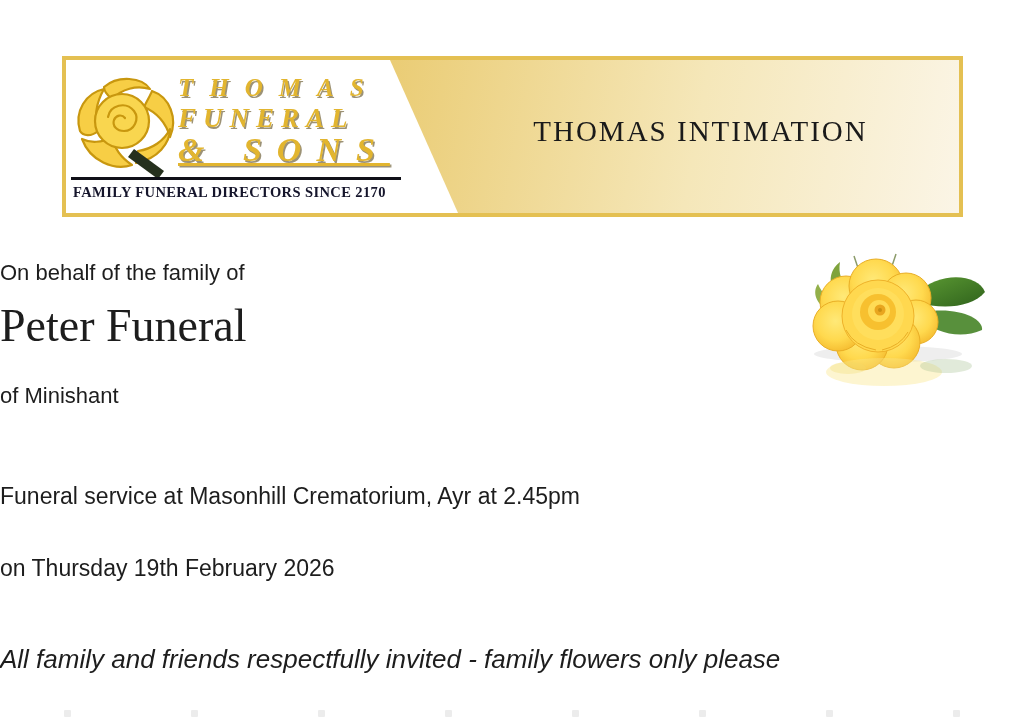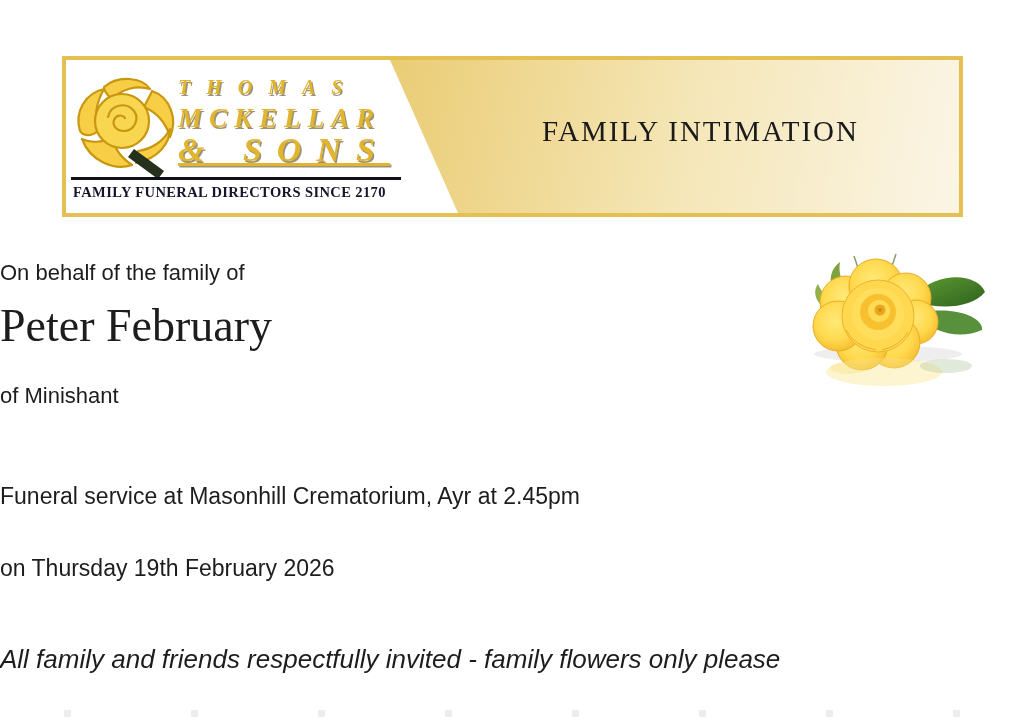--- a/index.html
+++ b/index.html
@@ -20,21 +20,21 @@
   }
   .logo-panel{
     position:absolute;left:0;top:0;bottom:0;width:430px;background:#fff;
     clip-path:polygon(0 0,324px 0,392px 100%,0 100%);
   }
   .logo-rose{position:absolute;left:4px;top:12px;width:112px;height:114px;}
   .logo-text{position:absolute;left:112px;top:12px;width:290px;
     font-family:"Liberation Serif",serif;font-style:italic;font-weight:bold;
     color:var(--logo-gold);text-shadow:1.5px 1.5px 0 rgba(74,56,6,.55);
     line-height:31px;white-space:nowrap;}
-  .logo-line1{font-size:20px;letter-spacing:16px;}
+  .logo-line1{font-size:25px;letter-spacing:16px;}
   .logo-line2{font-size:27px;letter-spacing:7px;}
   .logo-line3{font-size:34px;letter-spacing:15px;text-decoration:underline;}
   .logo-divider{position:absolute;left:5px;top:117px;width:330px;height:3px;background:#101018;}
   .logo-tagline{
     position:absolute;left:7px;top:124px;width:370px;white-space:nowrap;
     font-family:"Liberation Serif",serif;font-weight:bold;font-size:14.5px;
     letter-spacing:.4px;color:var(--tagline-ink);
   }
   .banner-title{
     position:absolute;left:396px;right:20px;top:55px;text-align:center;
@@ -70,31 +70,31 @@
           <path d="M10,58 C4,38 16,20 34,16 C26,30 24,44 28,58 C21,64 13,63 10,58 Z"></path>
           <path d="M12,66 C20,88 44,98 62,92 C50,84 44,74 42,64 C32,70 20,70 12,66 Z"></path>
           <path d="M66,90 C88,86 100,70 100,56 C94,68 82,76 68,78 C67,84 66,87 66,90 Z"></path>
           <circle cx="52" cy="48" r="27" fill="#F9D64F"></circle>
         </g>
         <path d="M38,44 C40,32 56,28 64,38 C70,46 64,58 54,58 C47,58 42,53 44,47 C46,42 52,41 55,45" fill="none" stroke="#C8970F" stroke-width="2.2" stroke-linecap="round"></path>
         <polygon points="64,76 94,98 88,106 58,84" fill="#25301D"></polygon>
       </svg>
       <div class="logo-text">
         <div class="logo-line1">THOMAS</div>
-        <div class="logo-line2">MCKELLAR</div>
+        <div class="logo-line2">FUNERAL</div>
         <div class="logo-line3">&amp; SONS</div>
       </div>
       <div class="logo-divider"></div>
       <div class="logo-tagline">FAMILY FUNERAL DIRECTORS SINCE 2170</div>
     </div>
-    <div class="banner-title">FAMILY INTIMATION</div>
+    <div class="banner-title">THOMAS INTIMATION</div>
   </div>
 
   <div class="line intro">On behalf of the family of</div>
-  <div class="line deceased-name">Peter February</div>
+  <div class="line deceased-name">Peter Funeral</div>
   <div class="line residence">of Minishant</div>
   <div class="line service">Funeral service at Masonhill Crematorium, Ayr at 2.45pm</div>
   <div class="line date">on Thursday 19th February 2026</div>
   <div class="line footer-line">All family and friends respectfully invited - family flowers only please</div>
 
   <svg class="rose-photo" viewBox="0 0 200 145" aria-hidden="true">
     <defs>
       <radialGradient id="petalG" cx="45%" cy="40%" r="70%">
         <stop offset="0%" stop-color="#FFE978"></stop>
         <stop offset="55%" stop-color="#FFD94E"></stop>

